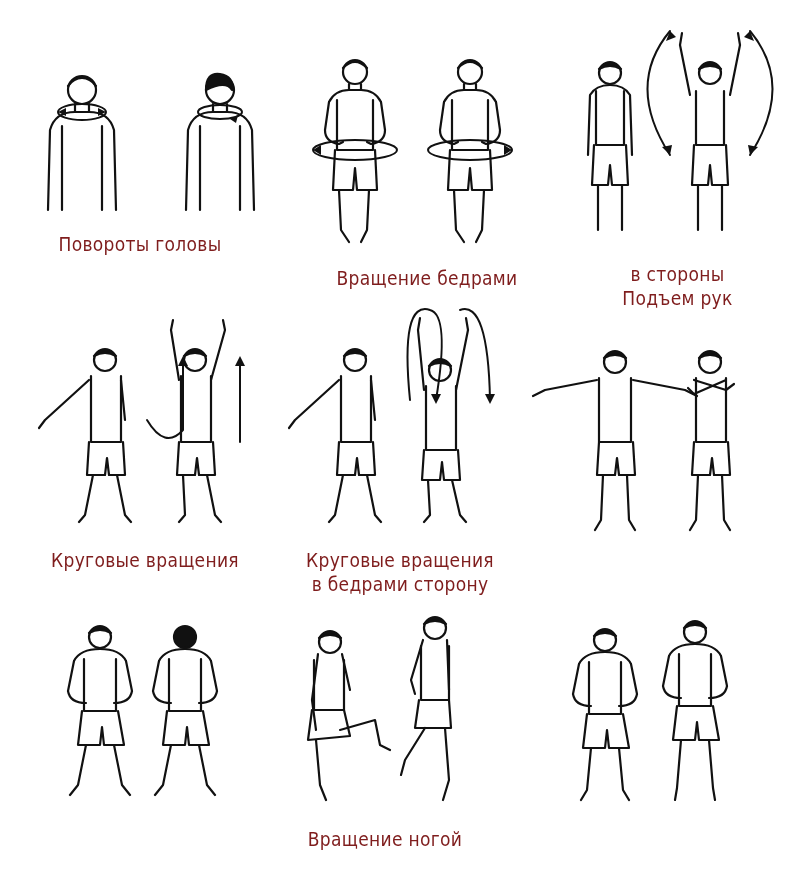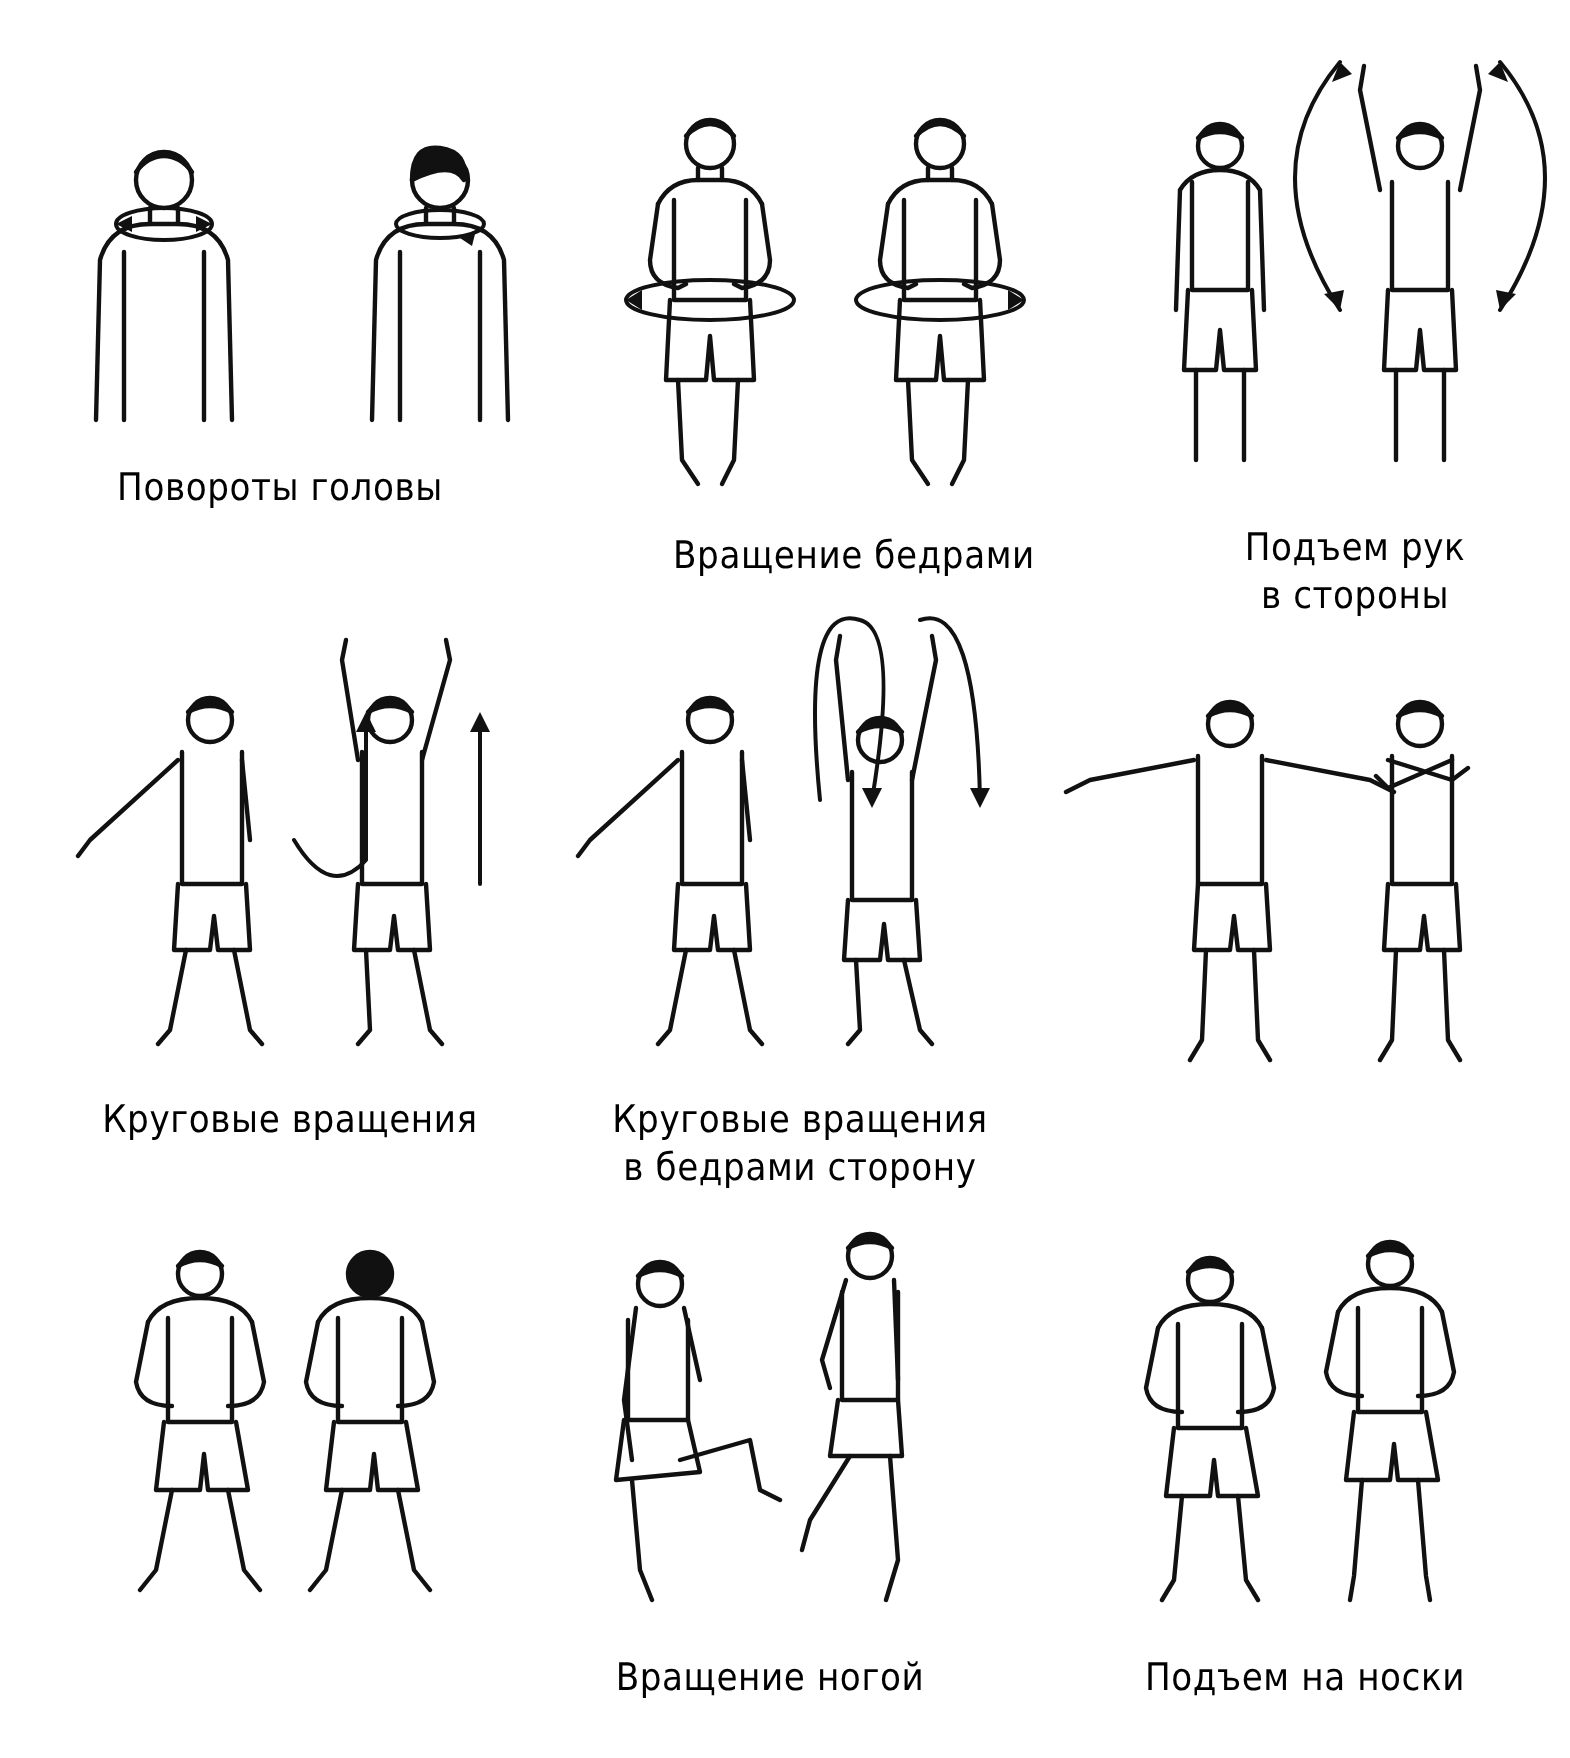--- a/index.html
+++ b/index.html
@@ -1,21 +1,21 @@
 <!DOCTYPE html>
 <html><head>
 <meta charset="utf-8">
 <style>
   html, body { margin: 0; padding: 0; background: #ffffff; }
   body { width: 785px; height: 879px; position: relative; overflow: hidden;
          font-family: "DejaVu Sans", sans-serif; color: #111; }
   .panel { position: absolute; }
   .panel svg { position: absolute; left: 0; top: 0; overflow: visible; }
   .caption { position: absolute; text-align: center; font-family: "DejaVu Sans Condensed", "DejaVu Sans", sans-serif;
-             font-size: 19px; line-height: 24px; letter-spacing: 0.3px; color: #000000; white-space: nowrap; }
+             font-size: 19px; line-height: 24px; letter-spacing: 0.3px; color: #7f1d1d; white-space: nowrap; }
   .fig * { fill: none; stroke: #111; stroke-width: 2.2; stroke-linecap: round; stroke-linejoin: round; }
   .fig .hair { fill: #111; stroke: #111; }
   .fig .arrow { stroke-width: 2; }
   .fig .ah { fill: #111; stroke: none; }
 </style>
 </head>
 <body>
 
 <div class="panel" style="left:20px;top:60px;width:240px;height:200px;">
   <svg class="fig" width="240" height="160">
@@ -93,22 +93,22 @@
       <path d="M-12,160 L-12,205 M12,160 L12,205"></path>
       <path class="arrow" d="M-40,6 Q-85,60 -40,130"></path>
       <path class="arrow" d="M40,6 Q85,60 40,130"></path>
       <polygon class="ah" points="-40,6 -44,16 -34,12"></polygon>
       <polygon class="ah" points="40,6 44,16 34,12"></polygon>
       <polygon class="ah" points="-40,130 -48,122 -38,120"></polygon>
       <polygon class="ah" points="40,130 48,122 38,120"></polygon>
     </g>
   </svg>
   <div class="caption" style="left:0;top:237px;width:215px;">
+    <div>в стороны</div>
     <div>Подъем рук</div>
-    <div>в стороны</div>
   </div>
 </div>
 
 <div class="panel" style="left:25px;top:310px;width:240px;height:290px;">
   <svg class="fig" width="240" height="220">
     <g transform="translate(80,0)">
       <circle cx="0" cy="50" r="11"></circle>
         <path class="hair" d="M-11,46 Q0,34 11,46 Q0,40 -11,46Z"></path>
       <path d="M-16,70 L-60,110 L-66,118 M16,70 L20,110"></path>
       <path d="M-14,66 L-14,132 L16,132 L16,66"></path>
@@ -244,16 +244,13 @@
     <g transform="translate(165,-8)">
       <circle cx="0" cy="20" r="11"></circle>
         <path class="hair" d="M-11,16 Q0,4 11,16 Q0,10 -11,16Z"></path>
       <path d="M-26,44 Q-20,32 0,32 Q20,32 26,44"></path>
       <path d="M-26,44 L-32,74 Q-30,86 -14,86 M26,44 L32,74 Q30,86 14,86"></path>
       <path d="M-16,42 L-16,94 L16,94 L16,42"></path>
       <path d="M-18,94 L-22,128 L0,128 L2,110 L4,128 L24,128 L18,94"></path>
       <path d="M-14,128 L-18,176 L-20,188 M14,128 L18,176 L20,188"></path>
     </g>
   </svg>
-  <div class="caption" style="left:0;top:207px;width:245px;">
-    <div>Подъем на носки</div>
-  </div>
 </div>
 
 </body></html>

